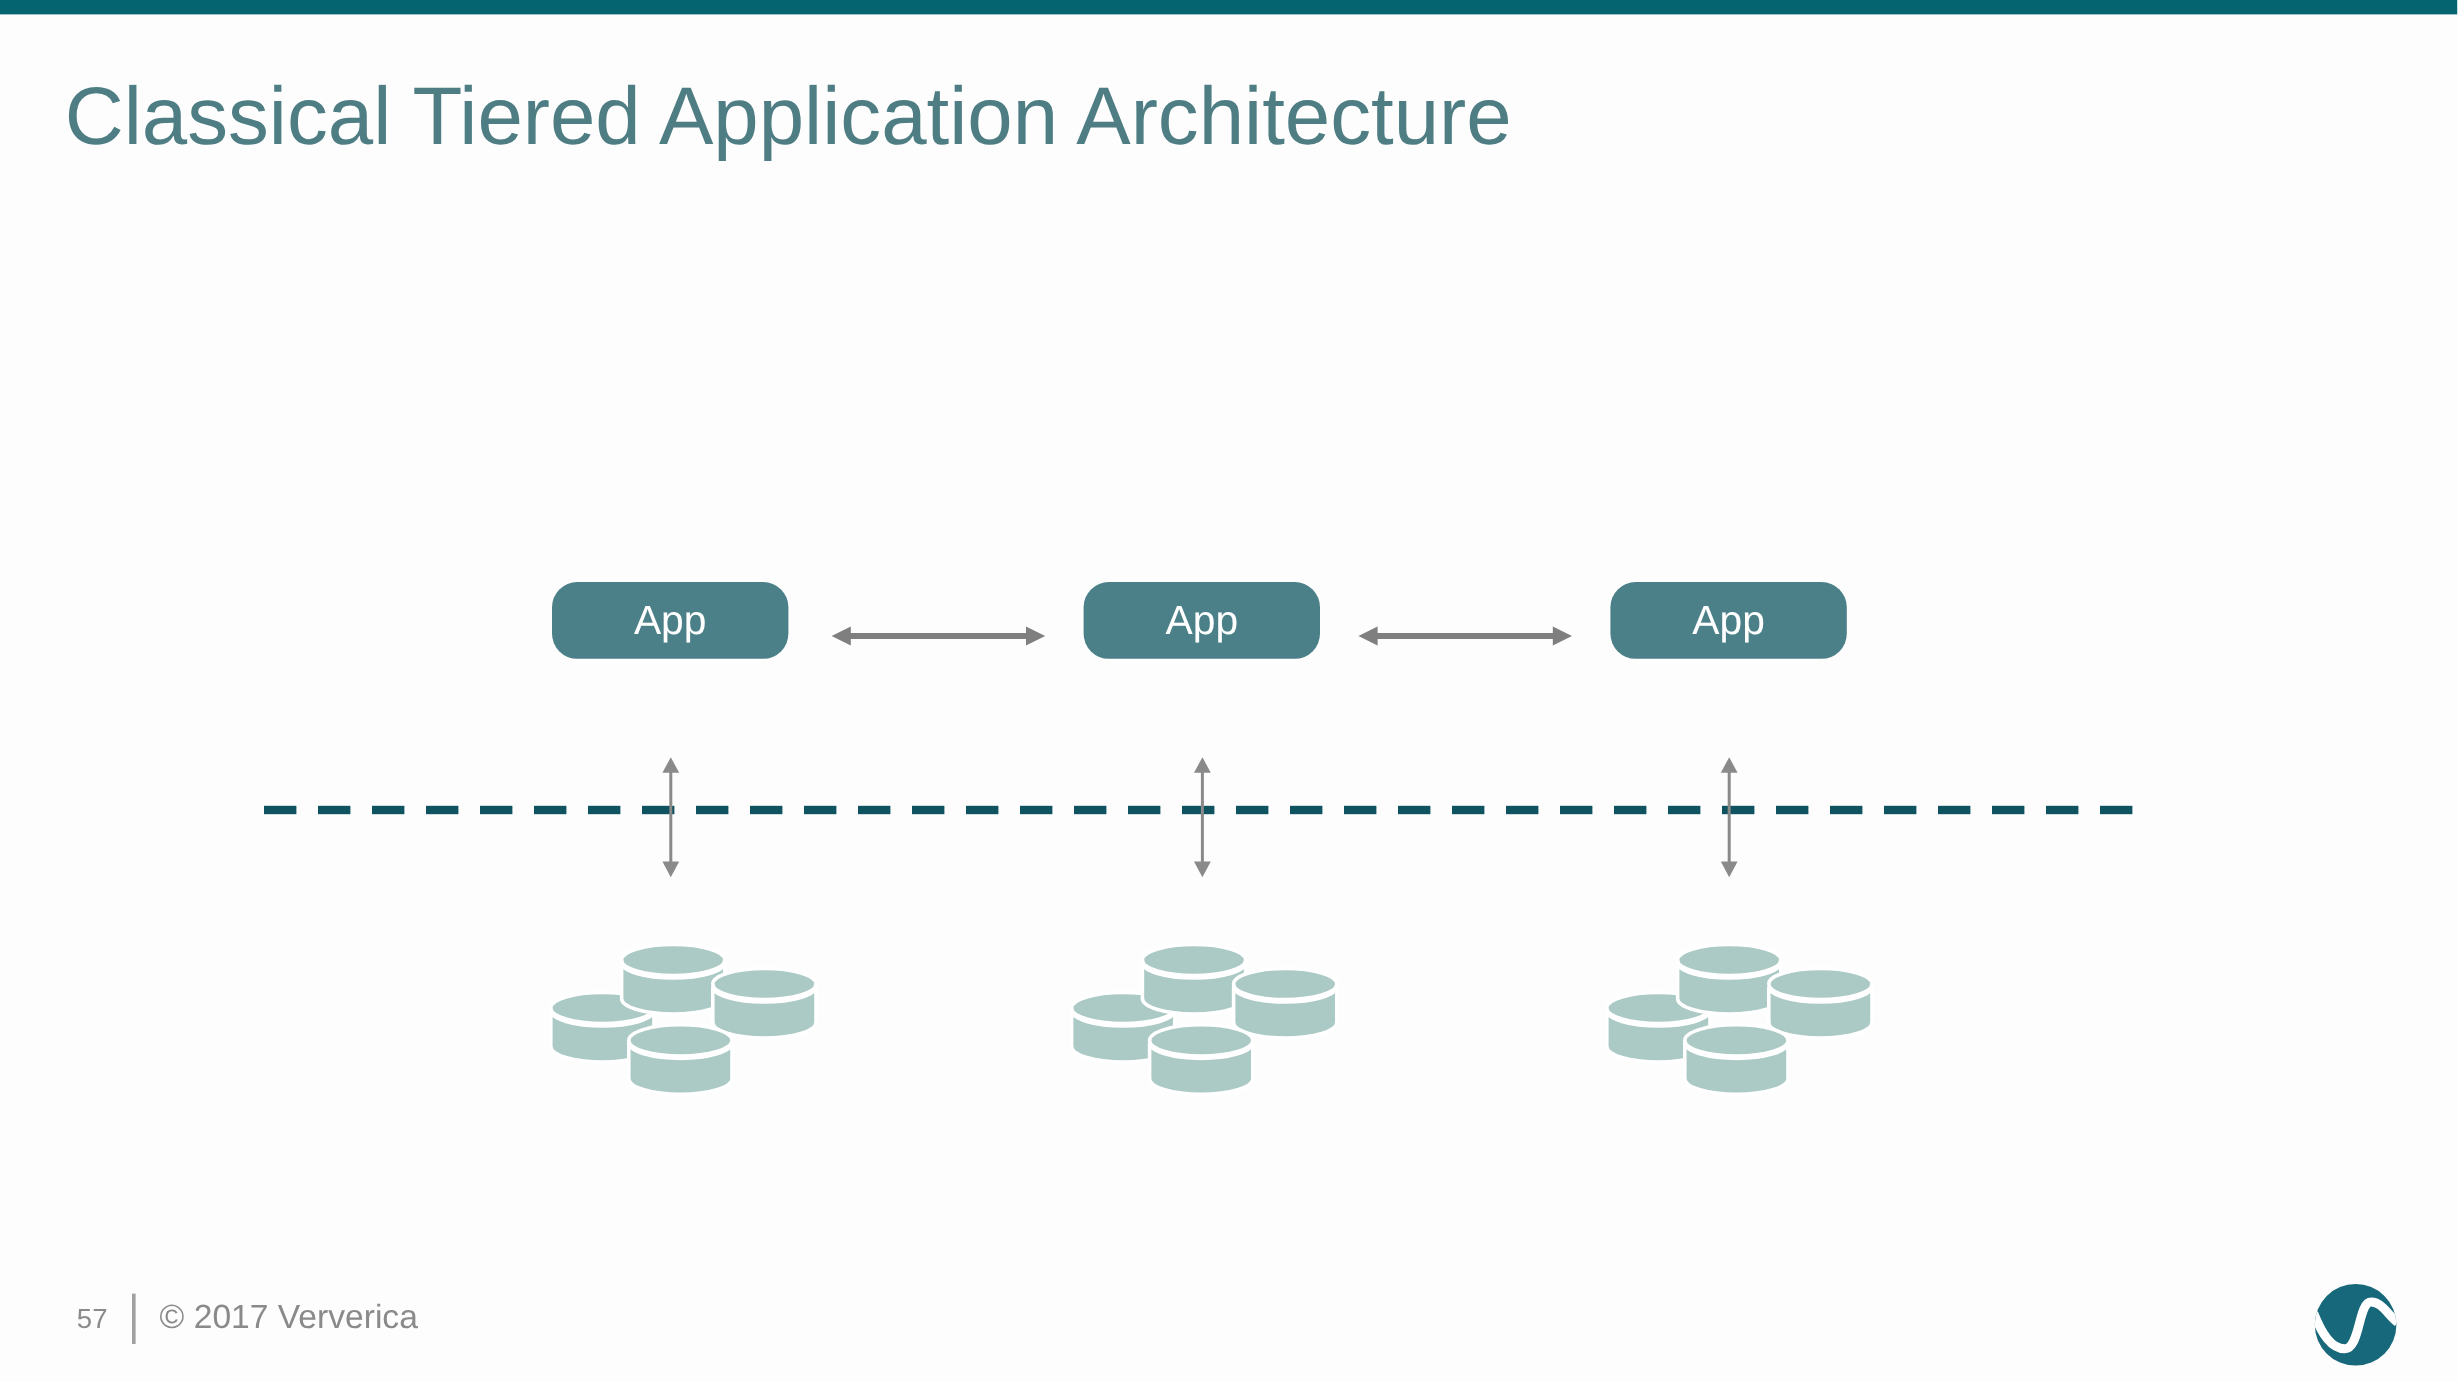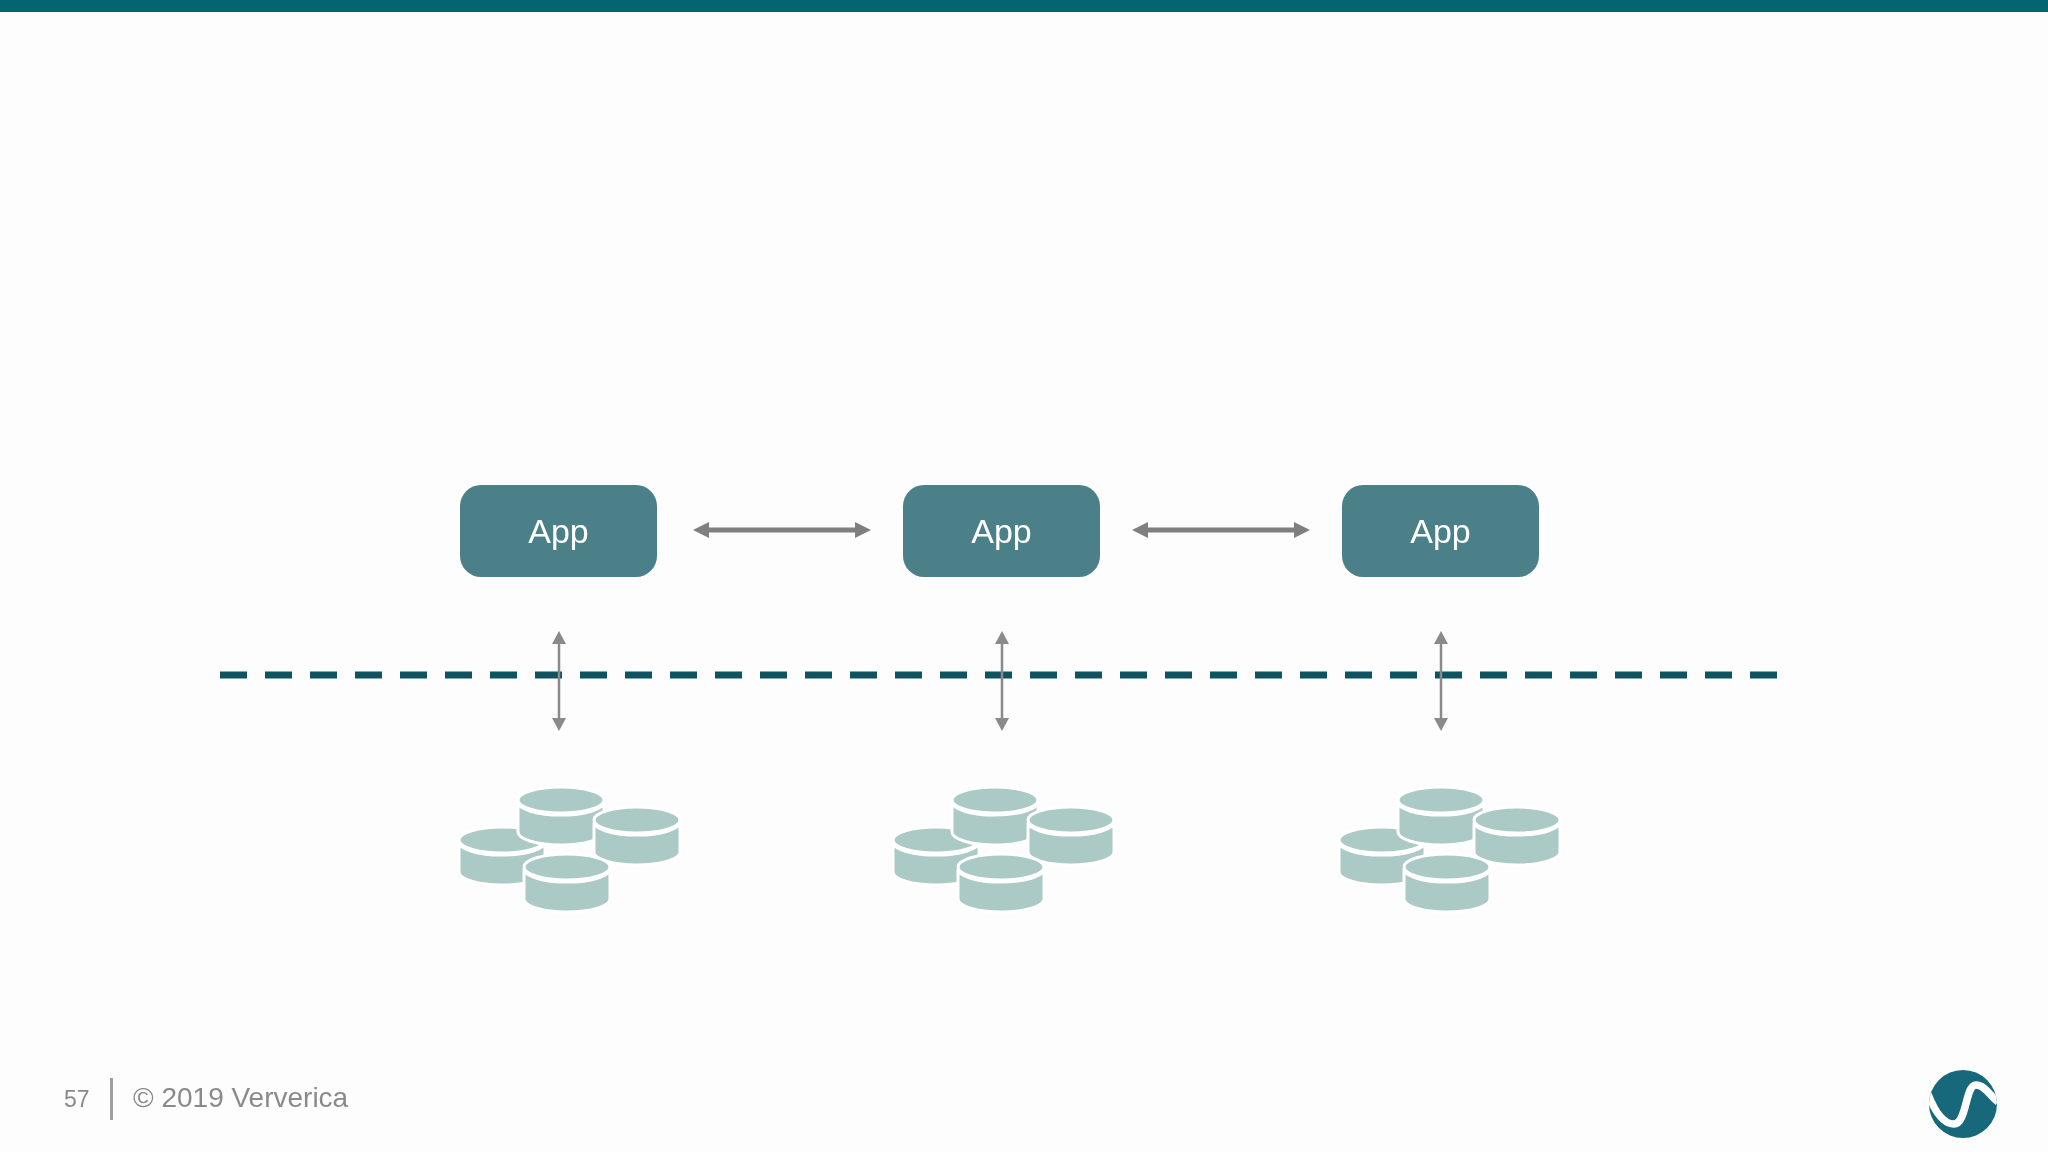--- a/index.html
+++ b/index.html
@@ -32,21 +32,21 @@
     position:absolute;left:54px;top:58px;
     margin:0;
     font-size:68px;
     font-weight:300;
     letter-spacing:0px;
     color:var(--title);
     white-space:nowrap;
   }
   .app-box{
     position:absolute;top:485px;
-    width:197px;height:92px;
+    width:197px;height:64px;
     background:var(--app-box);
     border-radius:21px;
     display:flex;align-items:center;justify-content:center;
   }
   .app-box .app-label{
     color:var(--app-text);
     font-size:34px;
     font-weight:400;
   }
   .app-1{left:460px;}
@@ -92,20 +92,21 @@
   .logo-circle{fill:var(--logo);}
   .logo-wave{fill:none;stroke:#ffffff;stroke-width:7.5;}
 </style>
 </head>
 <body>
 
 <div class="slide">
 
   <div class="top-bar"></div>
 
+  <h1 class="slide-title">Classical Tiered Application Architecture</h1>
 
   <div class="app-box app-1">
     <span class="app-label">App</span>
   </div>
   <div class="app-box app-2">
     <span class="app-label">App</span>
   </div>
   <div class="app-box app-3">
     <span class="app-label">App</span>
   </div>
@@ -161,21 +162,21 @@
   </svg>
   <svg class="db-cluster db-3" viewBox="0 0 230 135">
     <use href="#cyl" x="0" y="40"></use>
     <use href="#cyl" x="59" y="0"></use>
     <use href="#cyl" x="135" y="20"></use>
     <use href="#cyl" x="65" y="67"></use>
   </svg>
 
   <div class="footer-page-number">57</div>
   <div class="footer-divider"></div>
-  <div class="footer-copyright">© 2019 Ververica</div>
+  <div class="footer-copyright">© 2017 Ververica</div>
 
   <svg class="logo" viewBox="0 0 72 72">
     <defs>
       <clipPath id="logo-clip">
           <circle cx="36" cy="36" r="34"></circle>
         </clipPath>
     </defs>
     <circle class="logo-circle" cx="36" cy="36" r="34"></circle>
     <path class="logo-wave" clip-path="url(#logo-clip)" d="M1,26 C8,44 16,56 27,56 C40,56 38,17 49,17 C58,17 63,28 71,34"></path>
   </svg>

